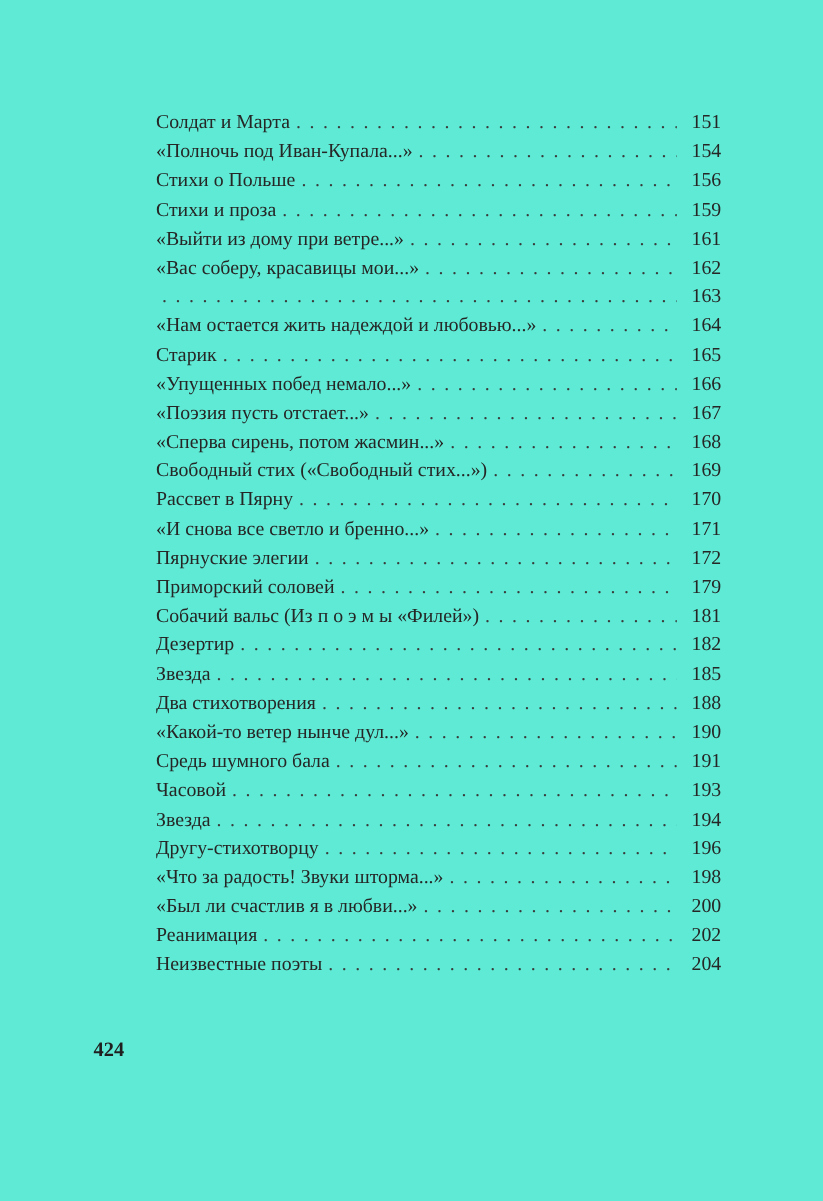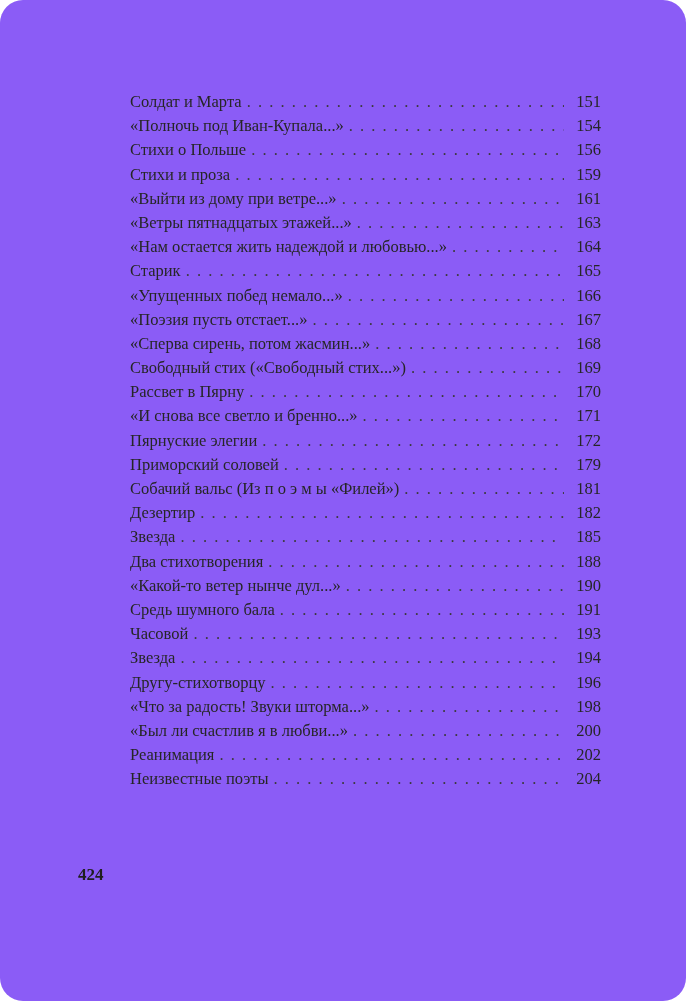--- a/index.html
+++ b/index.html
@@ -10,23 +10,22 @@
     width: 686px;
     height: 1001px;
     background: #ffffff;
     font-family: "Liberation Serif", "DejaVu Serif", serif;
     color: #262626;
   }
   .book-page {
     position: relative;
     width: 686px;
     height: 1001px;
-    background: #8b5cf6;
+    background: #5eead4;
     overflow: hidden;
-    border-radius: 23px;
   }
   .toc {
     position: absolute;
     left: 130px;
     right: 85px;
     top: 90px;
   }
   .toc-row {
     display: flex;
     align-items: baseline;
@@ -94,23 +93,27 @@
     <span class="toc-dots"></span>
     <span class="toc-page">159</span>
   </div>
 
   <div class="toc-row">
     <span class="toc-title">«Выйти из дому при ветре...»</span>
     <span class="toc-dots"></span>
     <span class="toc-page">161</span>
   </div>
 
-
-  <div class="toc-row">
-    <span class="toc-title">«Ветры пятнадцатых этажей...»</span>
+  <div class="toc-row">
+    <span class="toc-title">«Вас соберу, красавицы мои...»</span>
+    <span class="toc-dots"></span>
+    <span class="toc-page">162</span>
+  </div>
+
+  <div class="toc-row">
     <span class="toc-dots"></span>
     <span class="toc-page">163</span>
   </div>
 
   <div class="toc-row">
     <span class="toc-title">«Нам остается жить надеждой и любовью...»</span>
     <span class="toc-dots"></span>
     <span class="toc-page">164</span>
   </div>
 

